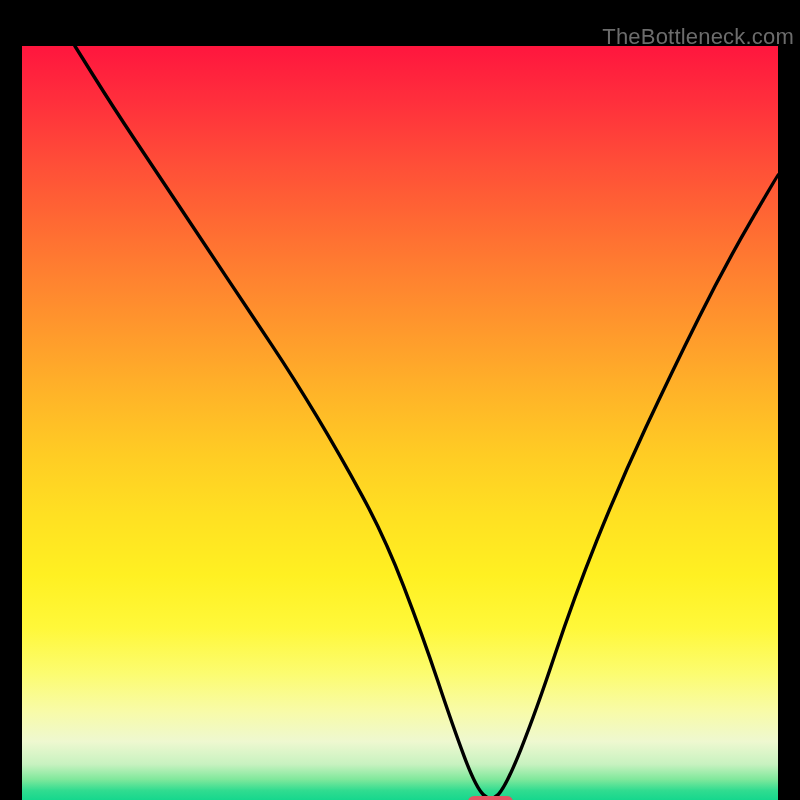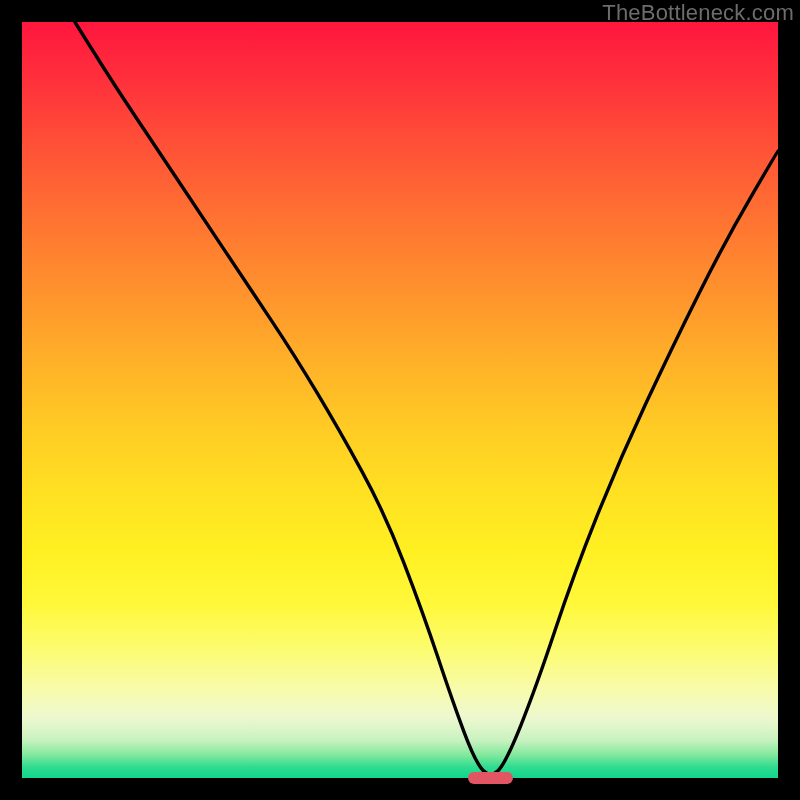--- a/index.html
+++ b/index.html
@@ -7,20 +7,21 @@
     padding: 0;
     width: 800px;
     height: 800px;
     background: #000000;
     overflow: hidden;
   }
   .chart-container {
     position: relative;
     width: 800px;
     height: 576px;
+    margin-top: 24px;
   }
   .plot-area {
     position: absolute;
     left: 22px;
     top: 22px;
     width: 756px;
     height: 756px;
     background: linear-gradient(to bottom,
       #ff163e 0%,
       #ff2e3c 7%,

